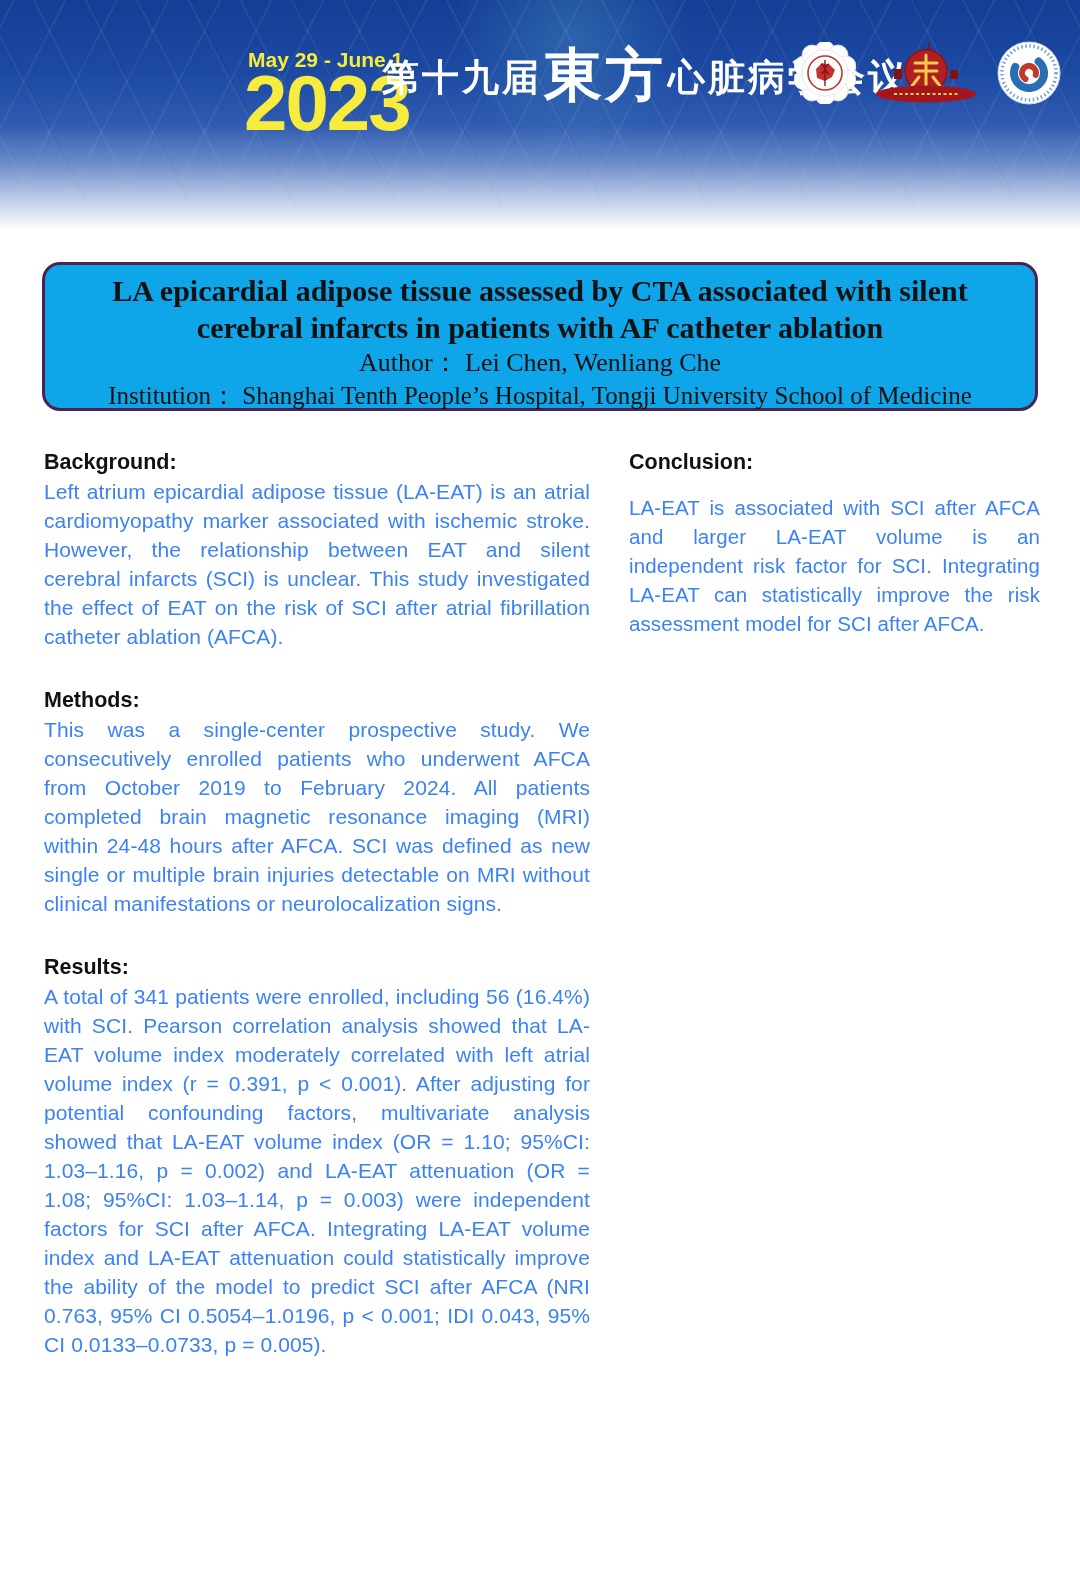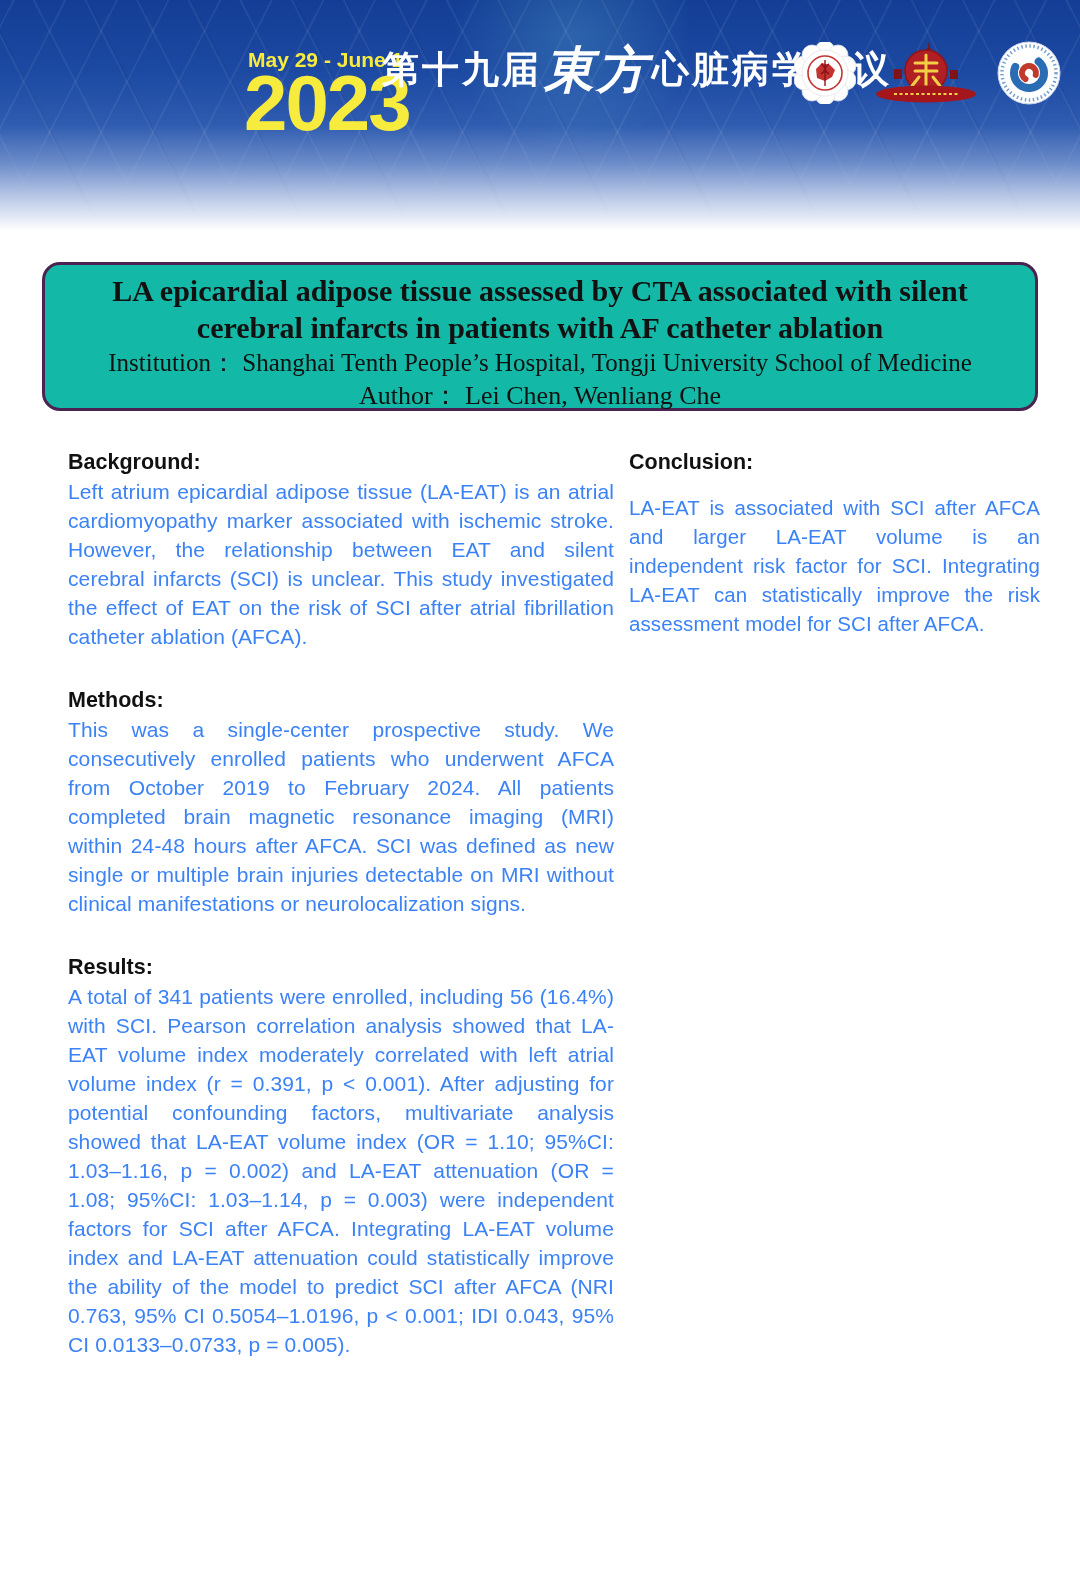--- a/index.html
+++ b/index.html
@@ -30,44 +30,44 @@
   .occ-dates{
     position:absolute;left:248px;top:48px;font-size:21px;font-weight:700;
     color:#f7ec3e;white-space:nowrap;letter-spacing:0px;
   }
   .occ-year{
     position:absolute;left:244px;top:66px;font-size:78px;font-weight:900;
     color:#f7ec3e;letter-spacing:-2px;line-height:0.95;
   }
   .congress{position:absolute;left:382px;top:42px;color:#ffffff;}
   .cn-title{font-size:37px;font-weight:700;letter-spacing:3px;line-height:1.15;white-space:nowrap;}
-  .dongfang{font-size:50px;font-style:italic;font-weight:700;vertical-align:-5px;margin:0 2px;}
+  .dongfang{font-size:58px;font-weight:700;vertical-align:-5px;margin:0 2px;}
   .en-title{font-size:24px;margin-top:3px;letter-spacing:0.3px;}
   .en-title sup{font-size:13px;vertical-align:super;}
   .location{font-size:20px;font-weight:700;margin-top:11px;}
   .loc-gap{display:inline-block;width:30px;}
 
   .logos{position:absolute;right:18px;top:40px;display:flex;align-items:center;gap:16px;}
   .logos svg{display:block;}
 
   
   .title-box{
     position:absolute;left:42px;top:262px;width:996px;height:149px;
     box-sizing:border-box;border:3px solid #4a2350;border-radius:18px;
-    background:#14b8a6;text-align:center;color:#111111;
+    background:#0ea5e9;text-align:center;color:#111111;
     font-family:"Liberation Serif",serif;padding-top:7px;
   }
   .poster-title{
     margin:0 auto;font-size:30px;font-weight:700;line-height:37px;max-width:952px;
   }
   .byline{font-size:26px;line-height:32px;margin-top:1px;}
   .byline.institution{font-size:25px;white-space:nowrap;}
 
   
-  .col-left{position:absolute;left:68px;top:448px;width:546px;}
+  .col-left{position:absolute;left:44px;top:448px;width:546px;}
   .col-right{position:absolute;left:629px;top:448px;width:411px;}
   .col-left section + section{margin-top:35px;}
   section h2{
     margin:0;font-size:21.5px;line-height:29px;font-weight:700;color:#111111;
   }
   section p{
     margin:0;font-size:21px;line-height:29px;color:#3b82f6;
     text-align:justify;letter-spacing:0.1px;
   }
   .col-right section p{font-size:20.5px;margin-top:16px;}
@@ -132,22 +132,22 @@
         <circle cx="33" cy="33" r="31" fill="#ffffff" stroke="#c9d4e8" stroke-width="1"></circle>
         <circle cx="33" cy="33" r="27" fill="none" stroke="#2a6db5" stroke-width="3.5" stroke-dasharray="1.5 2.6" opacity="0.65"></circle>
         <circle cx="33" cy="33" r="15" fill="none" stroke="#2a6db5" stroke-width="8" stroke-dasharray="66 28" transform="rotate(-50 33 33)" stroke-linecap="round"></circle>
         <circle cx="33" cy="33" r="7" fill="none" stroke="#c0392b" stroke-width="6" stroke-dasharray="31 13" transform="rotate(120 33 33)" stroke-linecap="round"></circle>
       </svg>
     </div>
   </header>
 
   <section class="title-box">
     <h1 class="poster-title">LA epicardial adipose tissue assessed by CTA associated with silent cerebral infarcts in patients with AF catheter ablation</h1>
+    <div class="byline"><span>Author：</span>&nbsp;<span>Lei Chen, Wenliang Che</span></div>
     <div class="byline institution"><span>Institution：</span>&nbsp;<span>Shanghai Tenth People’s Hospital, Tongji University School of Medicine</span></div>
-    <div class="byline"><span>Author：</span>&nbsp;<span>Lei Chen, Wenliang Che</span></div>
   </section>
 
   <main class="col-left">
     <section>
       <h2>Background:</h2>
       <p>Left atrium epicardial adipose tissue (LA-EAT) is an atrial cardiomyopathy marker associated with ischemic stroke. However, the relationship between EAT and silent cerebral infarcts (SCI) is unclear. This study investigated the effect of EAT on the risk of SCI after atrial fibrillation catheter ablation (AFCA).</p>
     </section>
     <section>
       <h2>Methods:</h2>
       <p>This was a single-center prospective study. We consecutively enrolled patients who underwent AFCA from October 2019 to February 2024. All patients completed brain magnetic resonance imaging (MRI) within 24-48 hours after AFCA. SCI was defined as new single or multiple brain injuries detectable on MRI without clinical manifestations or neurolocalization signs.</p>

